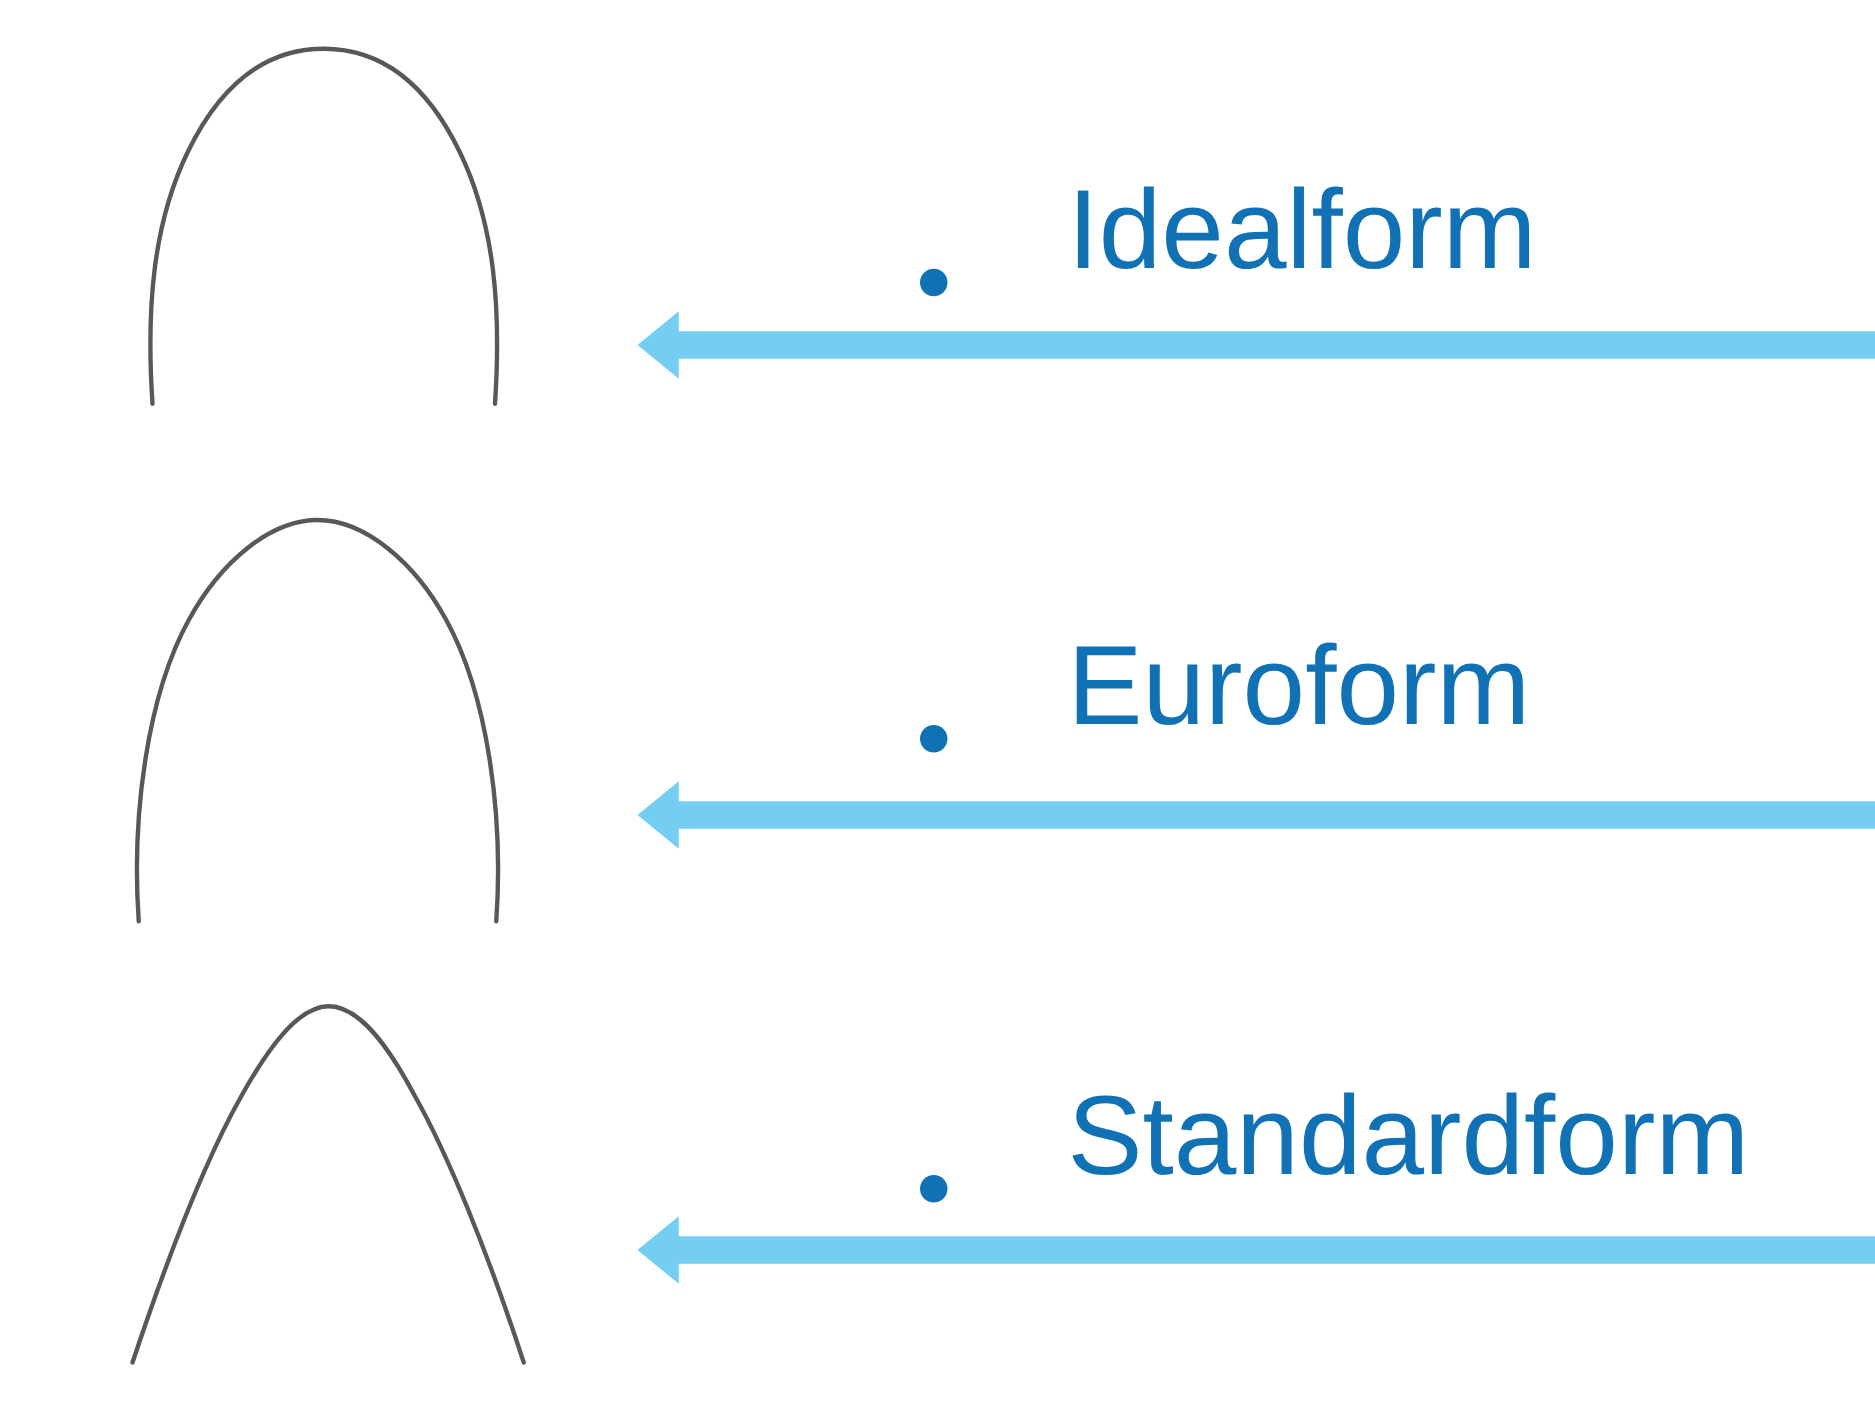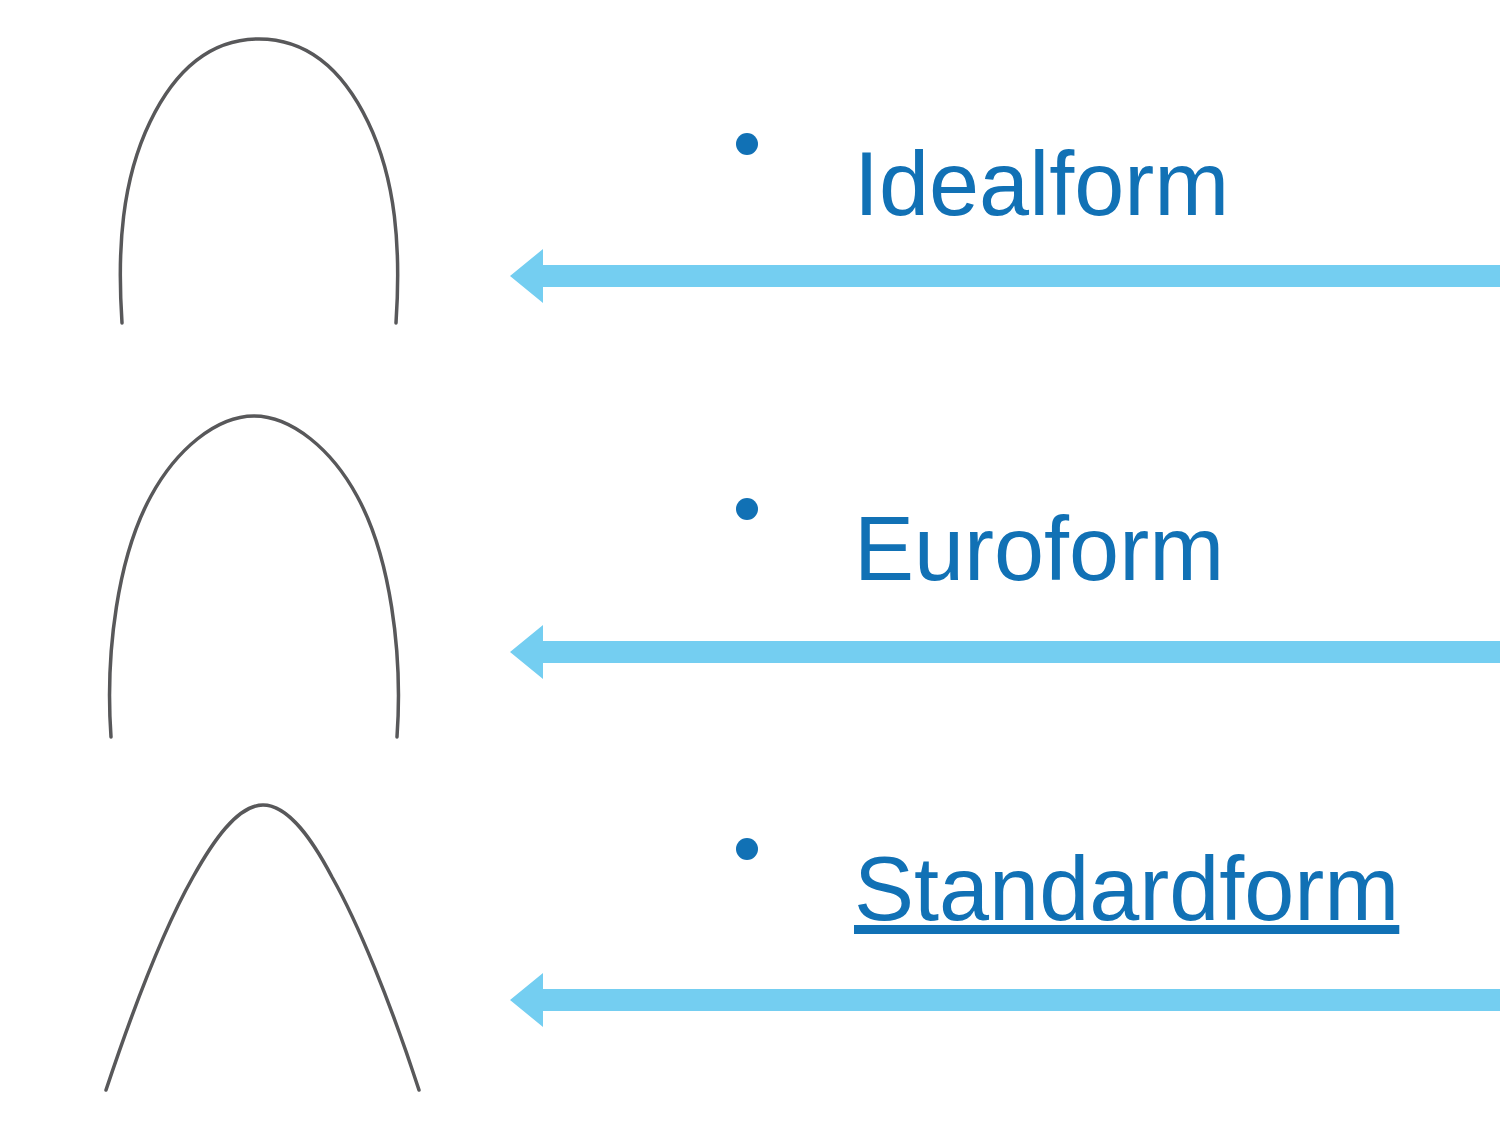--- a/index.html
+++ b/index.html
@@ -20,37 +20,37 @@
   }
   .wire svg {
     display: block;
     width: 100%;
     height: 100%;
   }
   .label-row {
     position: absolute;
     left: 736px;
     display: flex;
-    align-items: flex-start;
+    align-items: flex-end;
     font-size: 90px;
     line-height: 1.15;
     color: #1171B5;
     white-space: nowrap;
   }
   .bullet-dot {
     width: 22px;
     height: 22px;
     border-radius: 50%;
     background: #1171B5;
     margin-right: 96px;
     flex: none;
   }
   .row-1 { top: 133px; }
   .row-2 { top: 498px; }
-  .row-3 { top: 838px; text-decoration: underline; }
+  .row-3 { top: 858px; }
   .arrow {
     position: absolute;
     left: 510px;
     width: 990px;
     height: 56px;
   }
   .arrow svg {
     display: block;
     width: 100%;
     height: 100%;

